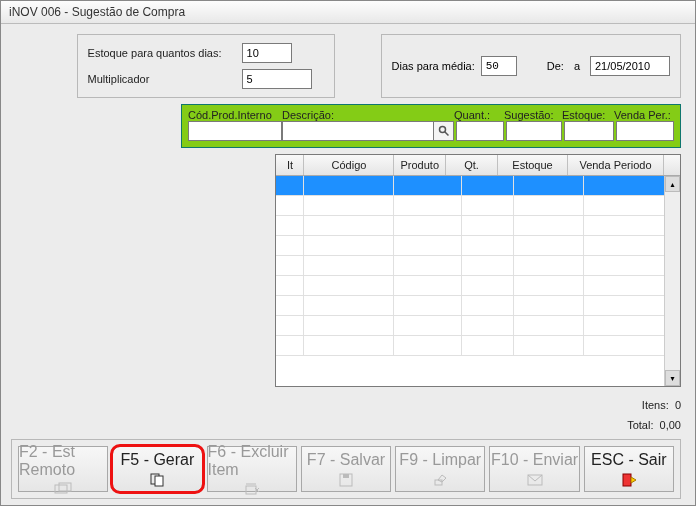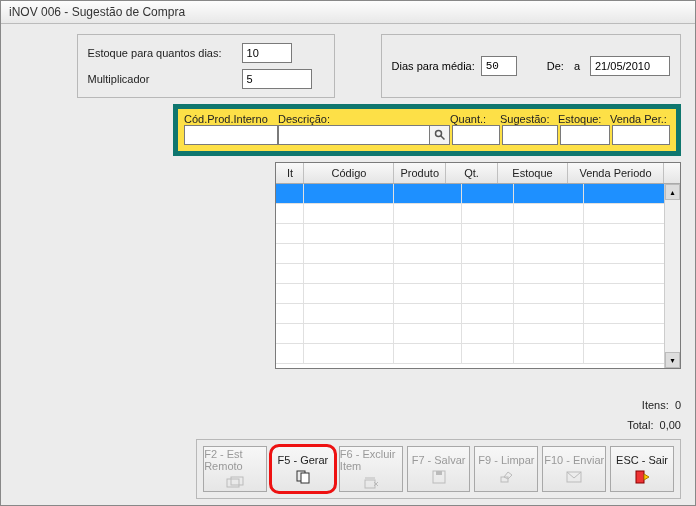--- a/index.html
+++ b/index.html
@@ -53,22 +53,22 @@
   .form-row label { white-space:nowrap; color:#222; }
   input.text {
     border: 1px solid #7a7a7a;
     background:#fff;
     height:20px;
     padding:2px 4px;
     font-family:inherit;
     font-size:11px;
   }
   .filters {
-    border:5px solid #0f766e;
-    background:#fde047;
+    border:1px solid #0f766e;
+    background:#84cc16;
     padding:4px 6px 6px 6px;
   }
   .filters-labels { display:flex; }
   .filters-labels span { color:#222; }
   .filters-inputs { display:flex; gap:0; align-items:center;}
   .icon-search {
     width:20px; height:20px; display:inline-flex; align-items:center; justify-content:center;
     border:1px solid #7a7a7a; border-left:none; background:#f4f4f4;
   }
   .grid-wrap {
@@ -99,41 +99,41 @@
     border-bottom:1px solid #e0e0e0;
   }
   .grid-row .cell { border-right:1px solid #e0e0e0; }
   .grid-row.selected { background:#1e90ff; }
   .vscroll {
     position:absolute; right:0; top:0; bottom:0; width:16px;
     background:#eee; border-left:1px solid #ccc;
     display:flex; flex-direction:column; justify-content:space-between;
   }
   .vscroll .btn { height:16px; background:#ddd; border:1px solid #bbb; display:flex; align-items:center; justify-content:center; font-size:8px;}
-  .status { color:#222; margin:24px 0 2px 2px; }
+  .status { color:#222; margin:6px 0 2px 2px; }
   .button-bar {
     border:1px solid #b8b8b8;
     background:#ececec;
     padding:6px;
     display:flex;
     gap:4px;
   }
   .fbtn {
     flex:1;
     min-width:0;
     height:46px;
     border:1px solid #a8a8a8;
     background:linear-gradient(#f7f7f7,#e6e6e6);
     display:flex;
     flex-direction:column;
     align-items:center;
     justify-content:center;
     gap:3px;
     color:#999;
-    font-size:11px;
+    font-size:16px;
     position:relative;
     cursor:pointer;
   }
   .fbtn.enabled { color:#222; }
   .fbtn .ico { width:18px; height:16px; display:flex; align-items:center; justify-content:center; }
   .fbtn.highlight {
     outline:3px solid #e11;
     outline-offset:-1px;
     border-radius:8px;
   }

